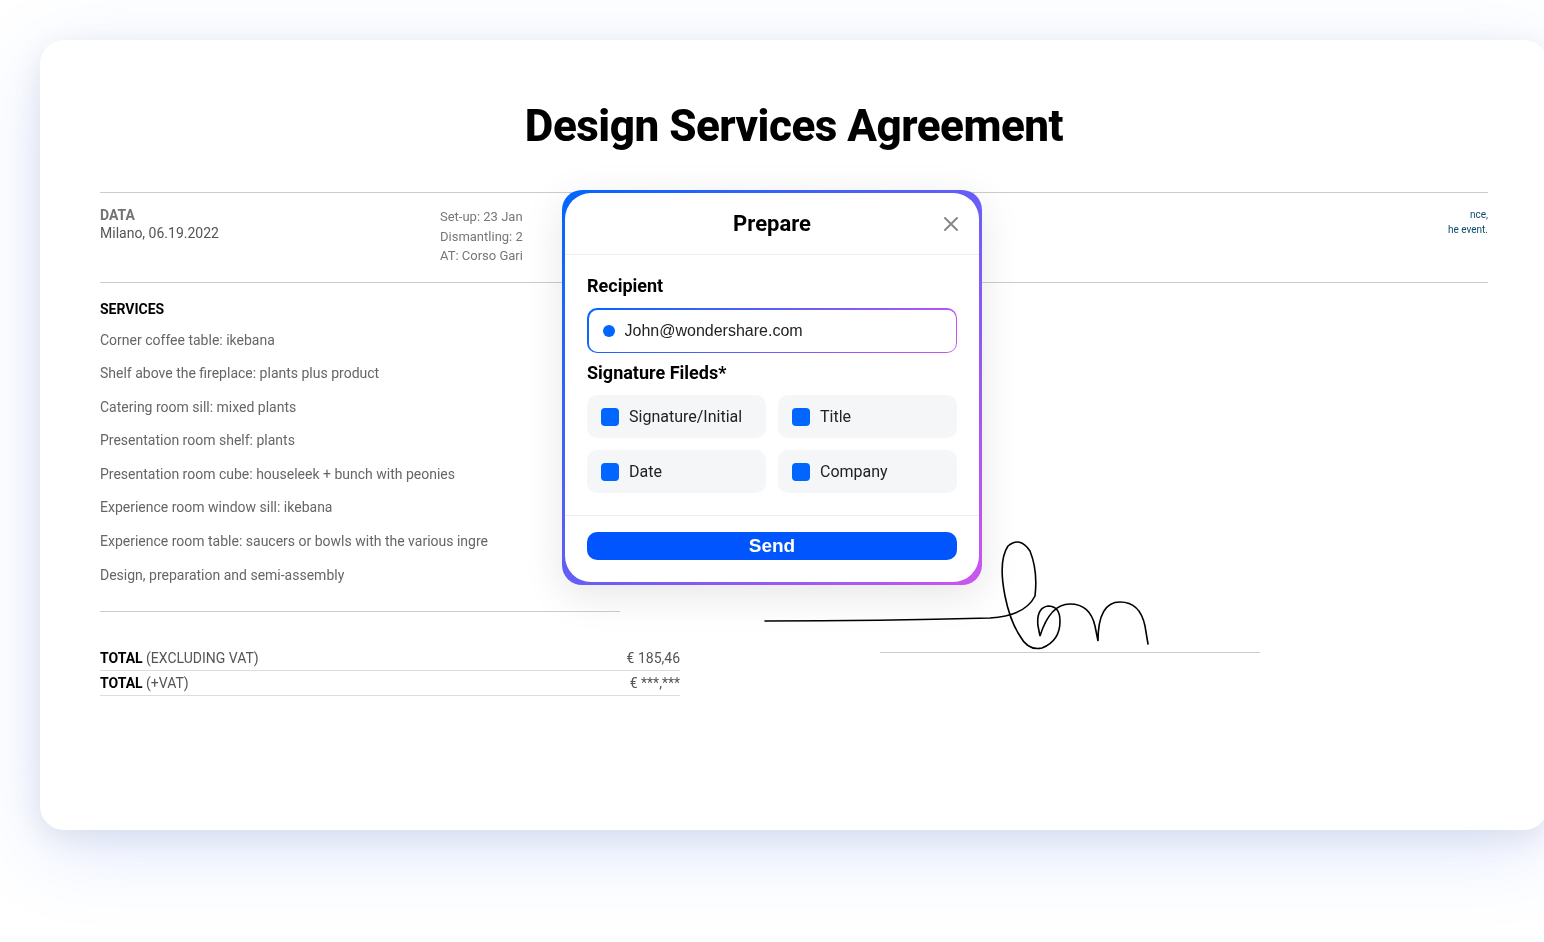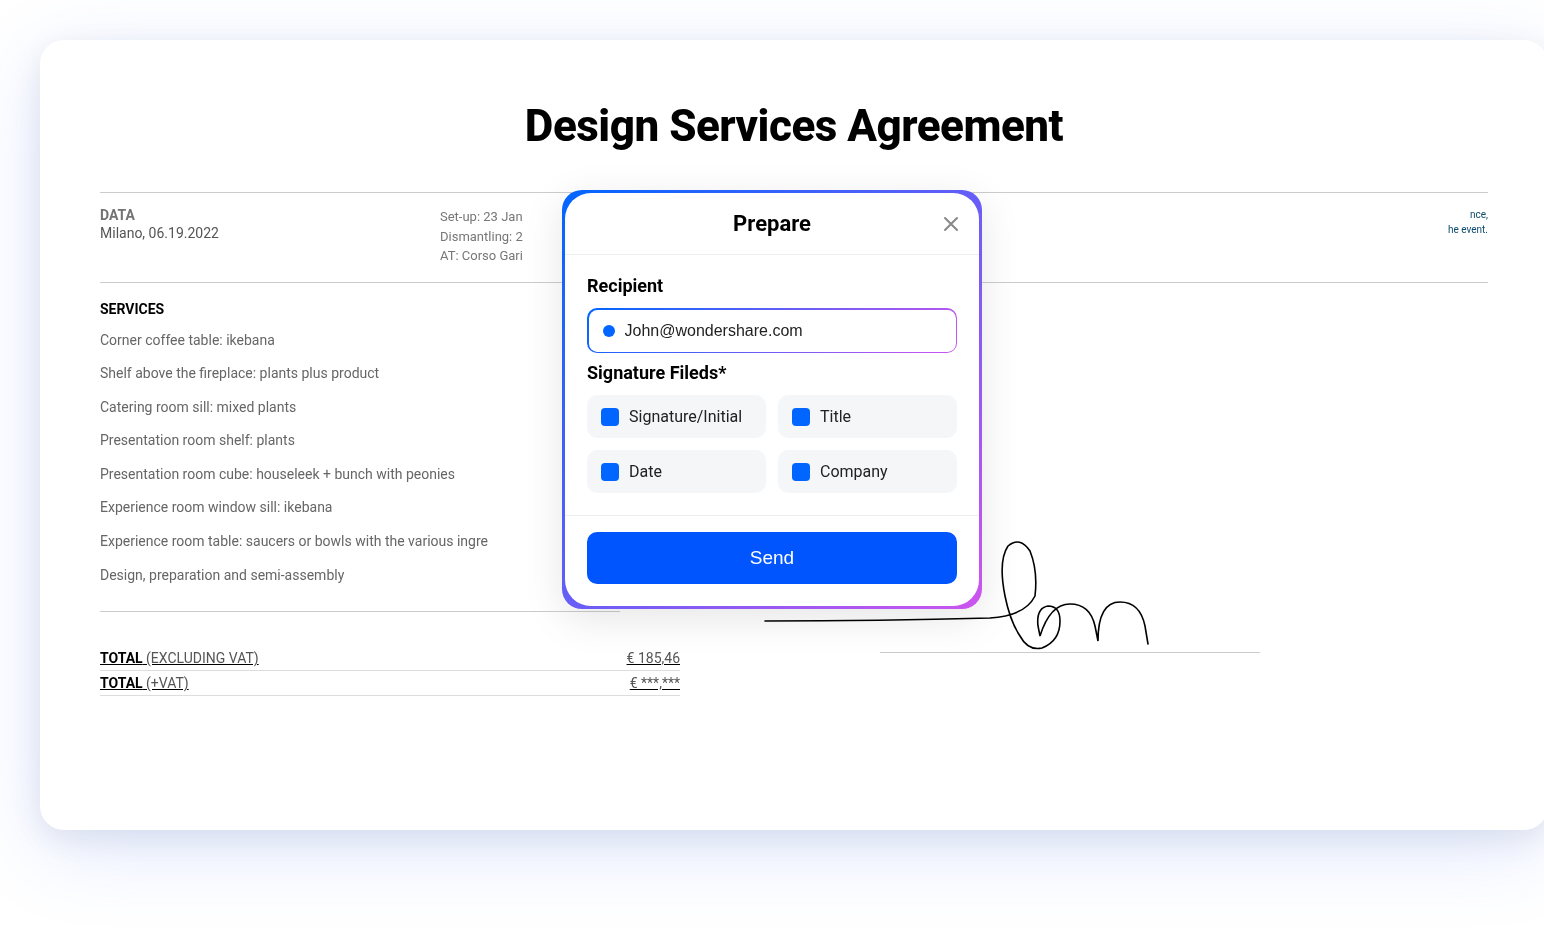--- a/index.html
+++ b/index.html
@@ -98,21 +98,20 @@
       margin-bottom: 14px;
     }
 
     .bottom-section {
       display: flex;
       padding-top: 34px;
     }
 
     .totals-col {
       width: 580px;
-      text-decoration: underline;
     }
 
     .total-row {
       display: flex;
       justify-content: space-between;
       align-items: center;
       padding: 4px 0;
       border-bottom: 1px solid #ddd;
       font-size: 14px;
       color: #000;
@@ -280,23 +279,23 @@
       padding: 16px 22px 22px 22px;
       border-top: 1px solid #eee;
     }
 
     .send-btn {
       width: 100%;
       background: #0055ff;
       color: #fff;
       border: none;
       border-radius: 10px;
-      padding: 15px;
+      padding: 3px;
       font-size: 19px;
-      font-weight: 400;
+      font-weight: 700;
       cursor: pointer;
     }
   </style>
 </head>
 <body>
 
 <div class="document-card">
   <h1 class="doc-title">Design Services Agreement</h1>
 
   <hr class="hr-line">

